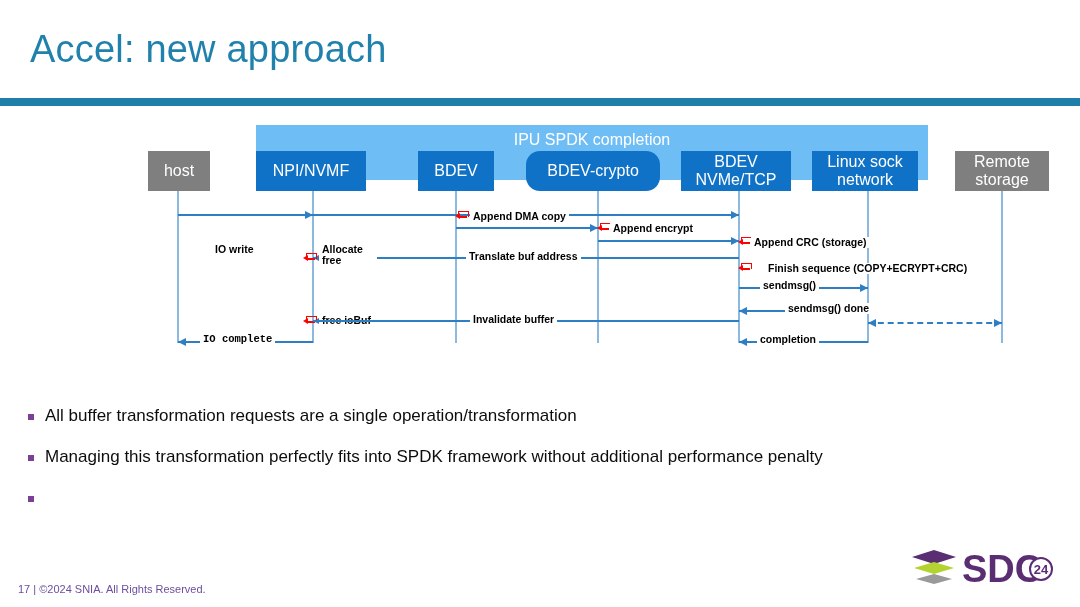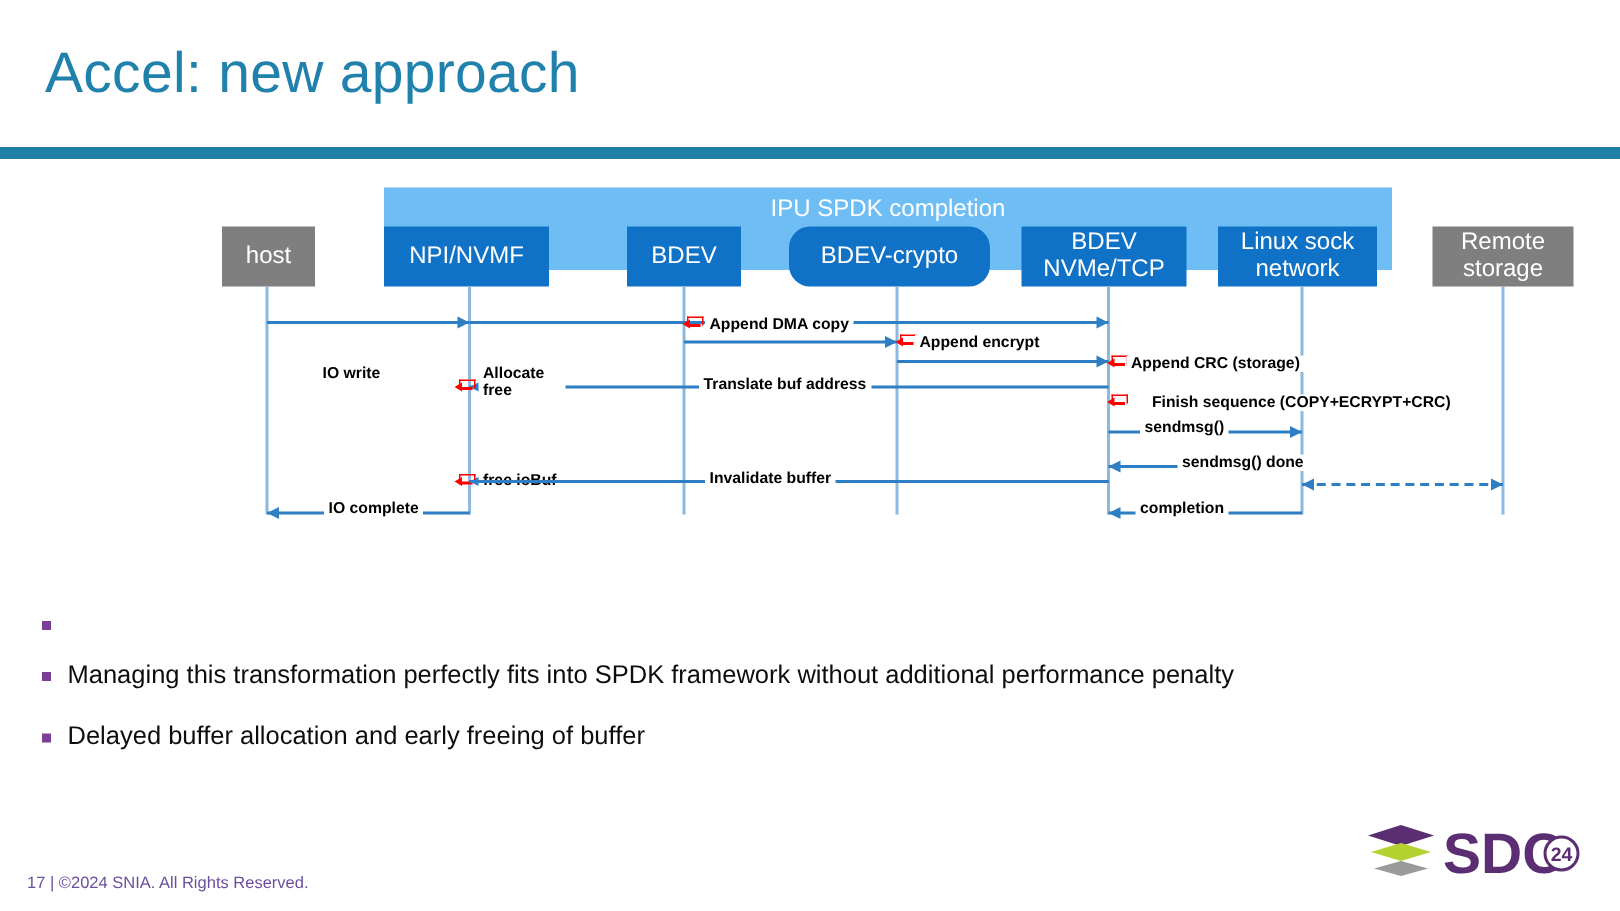--- a/index.html
+++ b/index.html
@@ -315,35 +315,35 @@
       <div class="msg-line" style="left: 313px; width: 426px; top: 202px;"></div>
       <div class="msg-label" style="left: 470px; top: 196px; text-align: center;">Invalidate buffer</div>
       <div class="msg-line dashed" style="left: 868px; width: 134px; top: 204px;"></div>
       <div class="arrow-head right" style="top: 200.5px; left: 994px;"></div>
       <div class="arrow-head left" style="top: 200.5px; left: 868px;"></div>
       <div class="msg-line" style="left: 739px; width: 129px; top: 223px;"></div>
       <div class="arrow-head left" style="top: 219.5px; left: 739px;"></div>
       <div class="msg-label" style="left: 757px; top: 216px;">completion</div>
       <div class="msg-line" style="left: 178px; width: 135px; top: 223px;"></div>
       <div class="arrow-head left" style="top: 219.5px; left: 178px;"></div>
-      <div class="msg-label" style="left: 216px; top: 216px;">IO complete</div>
+      <div class="msg-label" style="left: 200px; top: 216px; font-family: Liberation Mono, monospace;">IO complete</div>
     </div>
 </div>
 
 <div class="bullets" id="bullet-list">
     <div class="bullet">
       <span class="bullet-marker"></span>
+      <span class="bullet-text">All buffer transformation requests are a single operation/transformation</span>
     </div>
     <div class="bullet">
       <span class="bullet-marker"></span>
       <span class="bullet-text">Managing this transformation perfectly fits into SPDK framework without additional performance penalty</span>
     </div>
     <div class="bullet">
       <span class="bullet-marker"></span>
-      <span class="bullet-text">Delayed buffer allocation and early freeing of buffer</span>
     </div>
   </div>
 
 <div class="footer-text">17 | ©2024 SNIA. All Rights Reserved.</div>
 
 <div class="logo">
   <svg viewBox="0 0 156 52" width="156" height="52">
     <g>
       <polygon points="4,14 26,7 48,14 26,21" fill="#5b2d72"></polygon>
       <polygon points="6,25 26,19 46,25 26,31" fill="#b5d330"></polygon>

